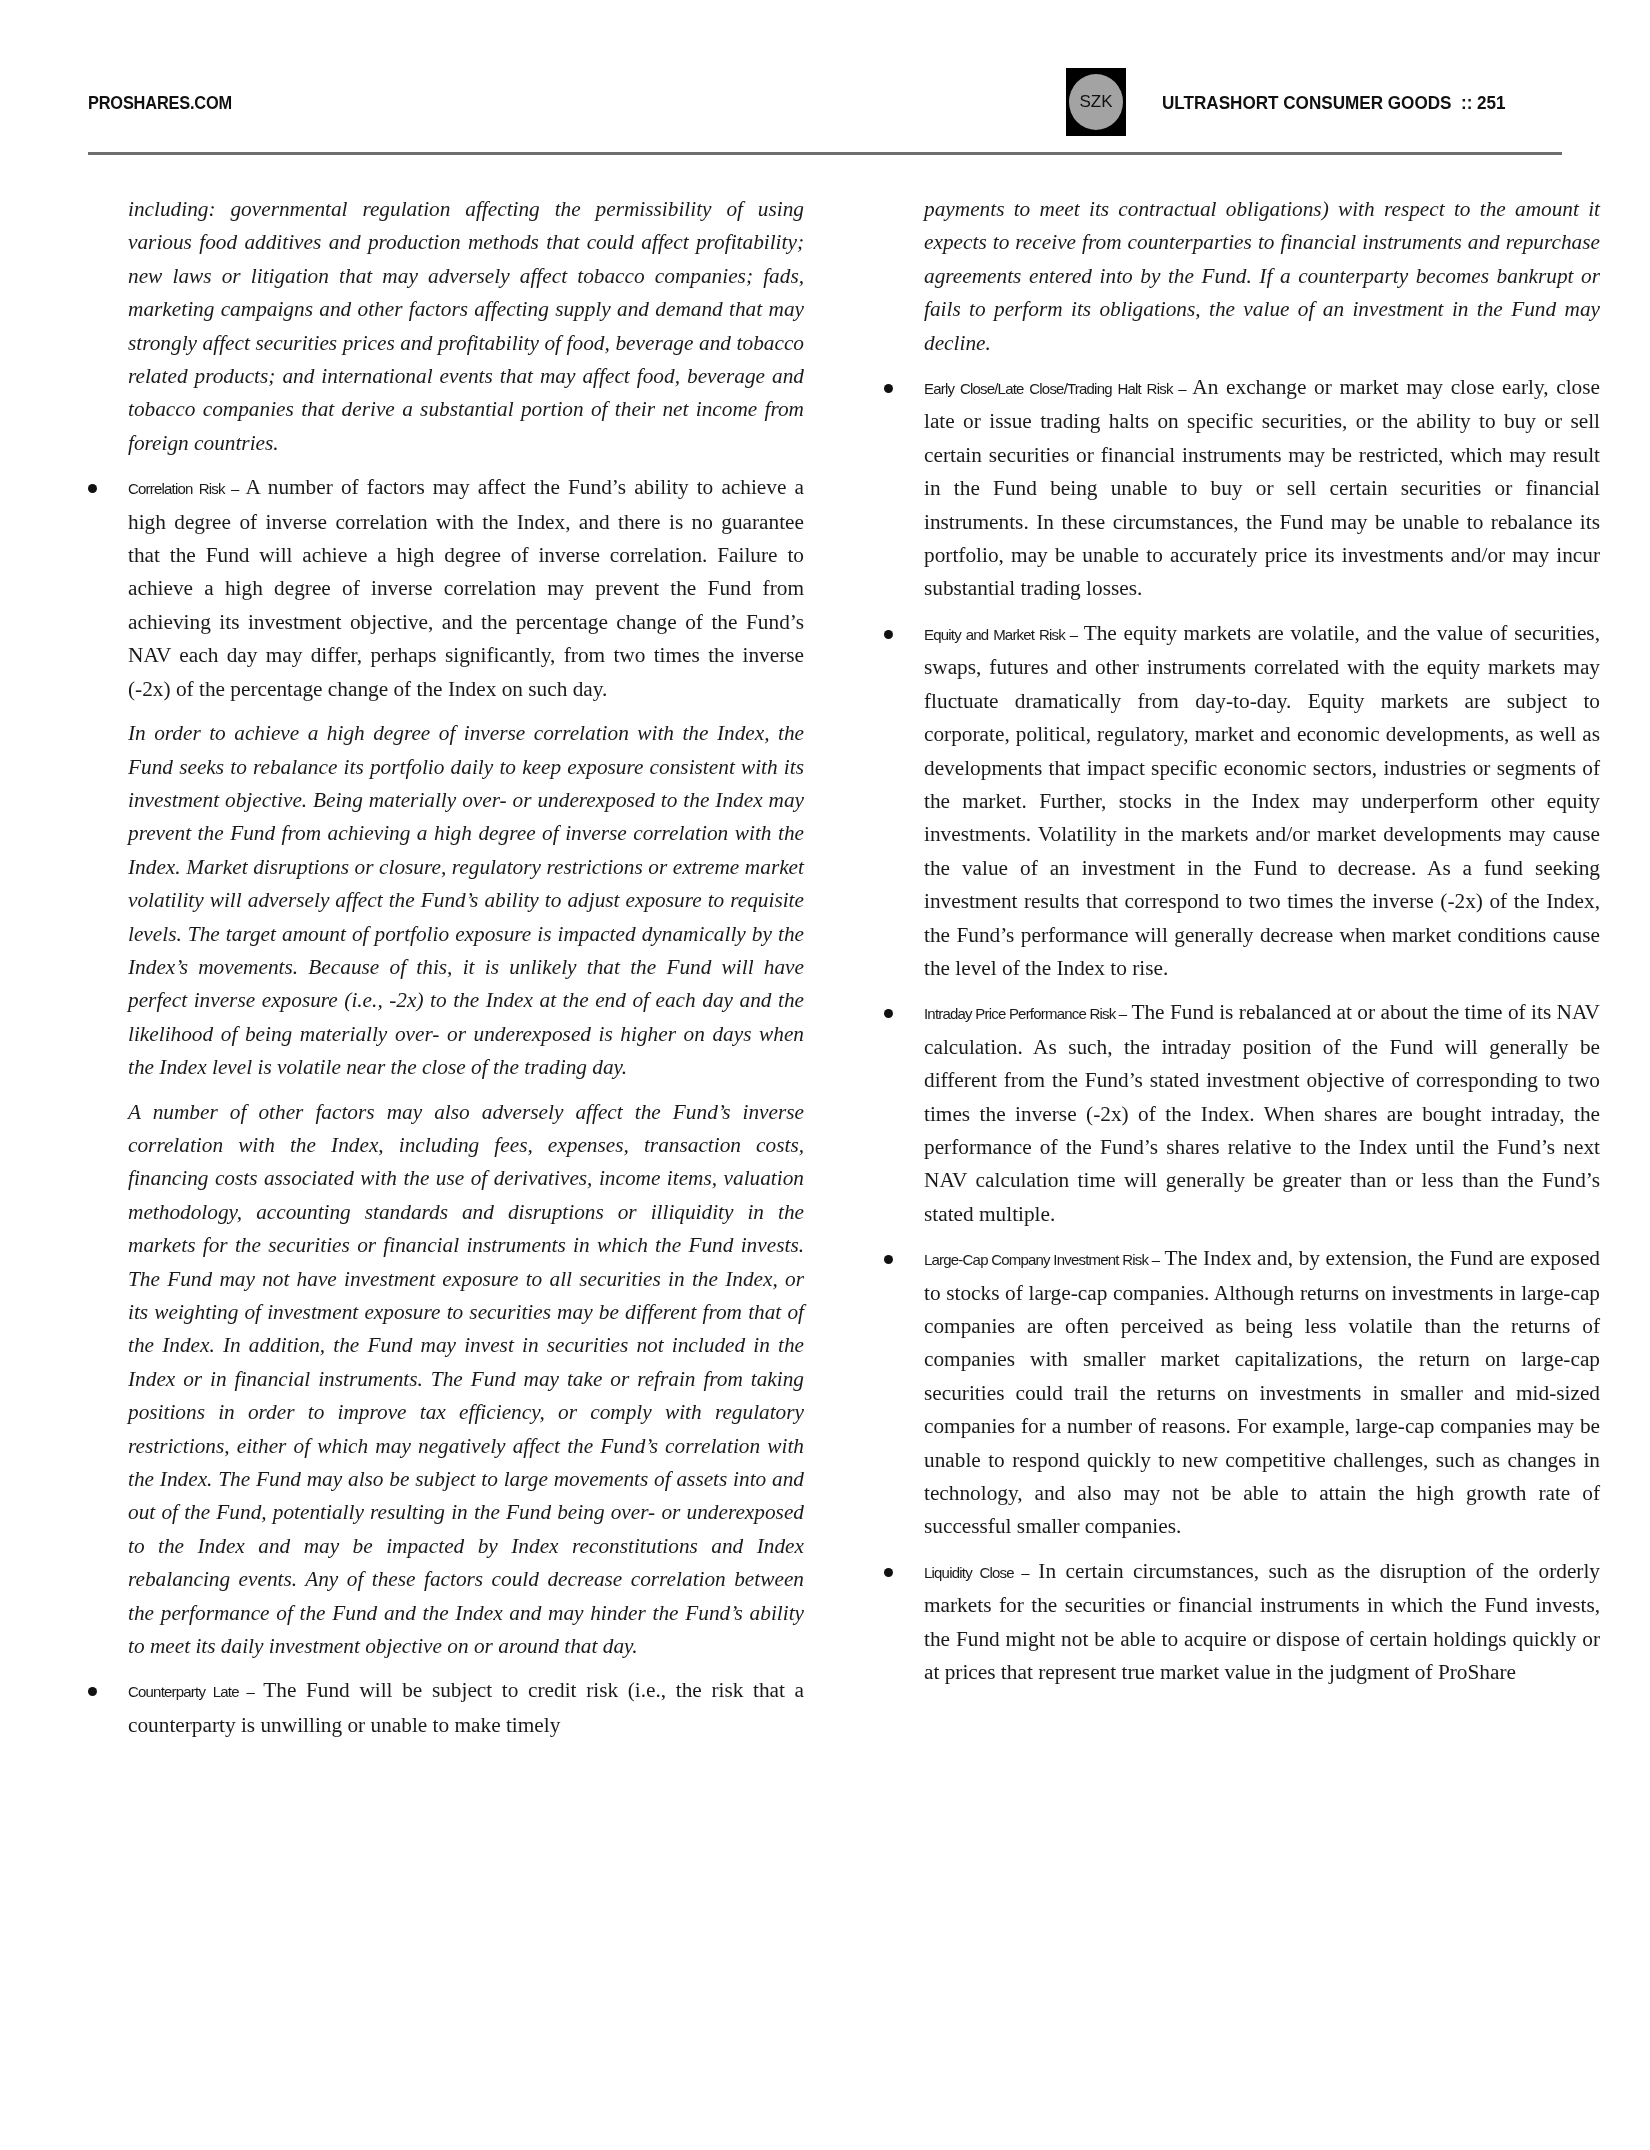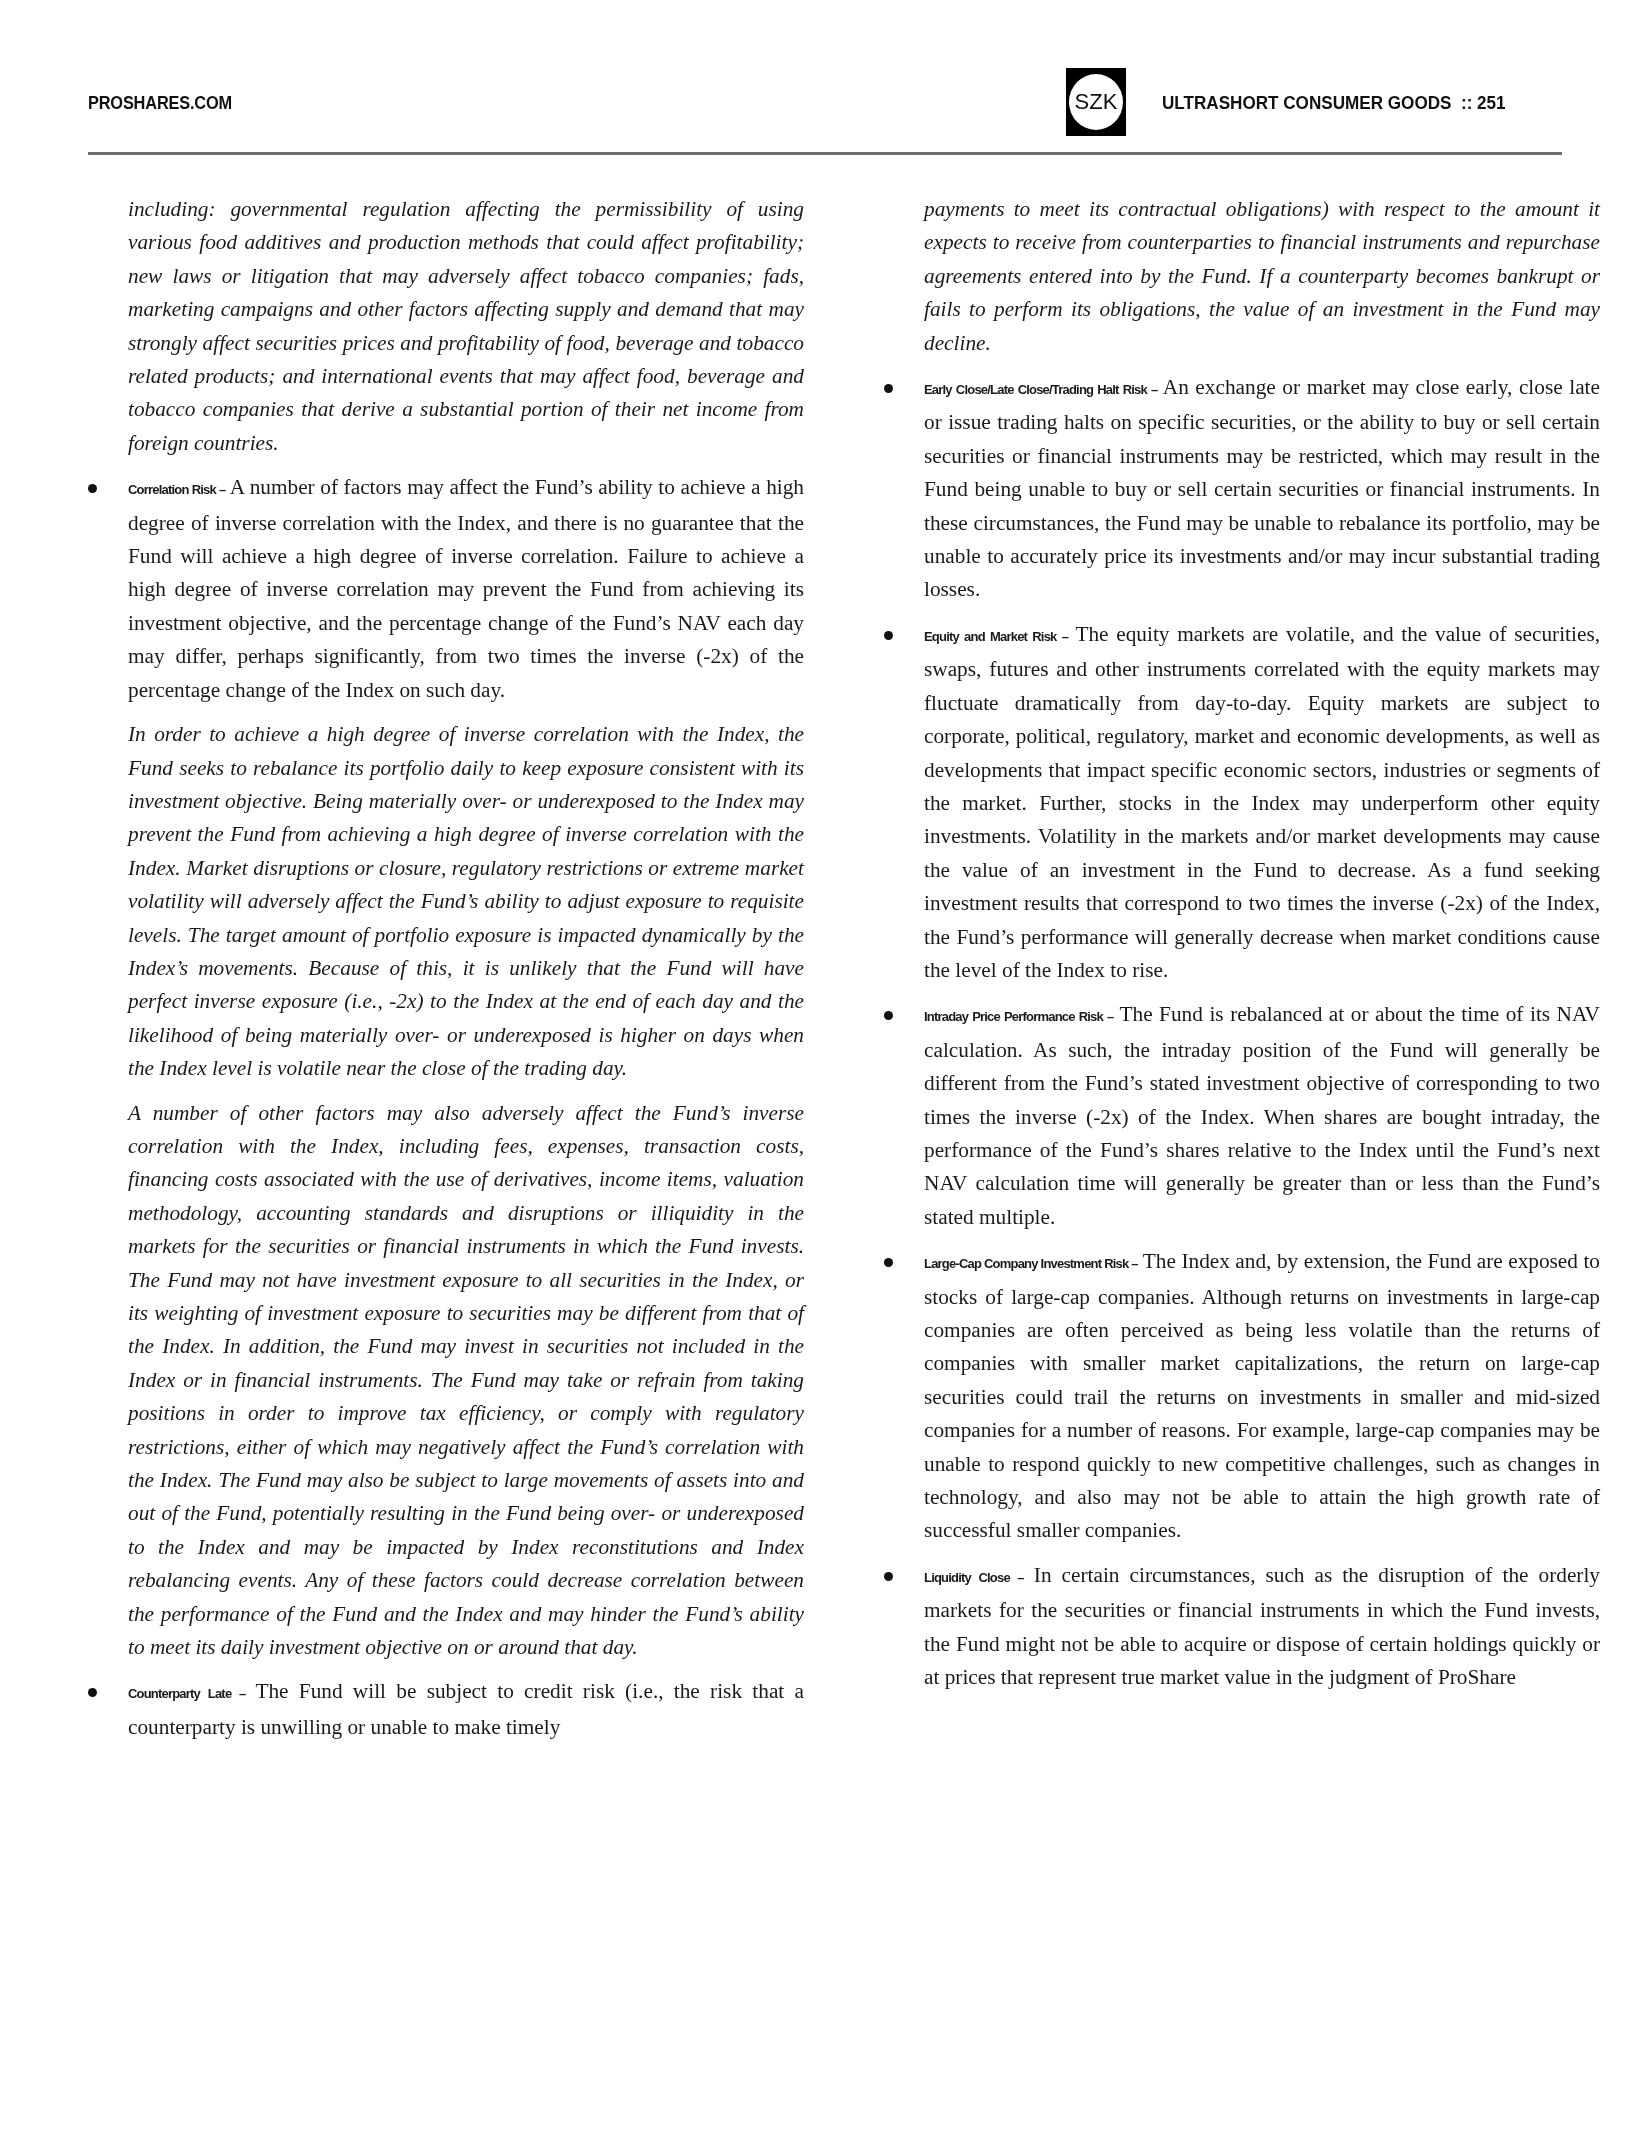--- a/index.html
+++ b/index.html
@@ -15,23 +15,23 @@
     font-family: "Liberation Sans", sans-serif; font-weight: bold;
     font-size: 19px; letter-spacing: -0.2px; color: #111;
     transform: scaleX(0.86); transform-origin: left center;
   }
   .badge-box {
     position: absolute; left: 1066px; top: 68px; width: 60px; height: 68px;
     background: #000;
   }
   .badge-circle {
     position: absolute; left: 3px; top: 6px; width: 54px; height: 56px;
-    border-radius: 50%; background: #ffffff;
+    border-radius: 50%; background: #a3a3a3;
     display: flex; align-items: center; justify-content: center;
-    font-family: "Liberation Sans", sans-serif; font-size: 22px; color: #111;
+    font-family: "Liberation Sans", sans-serif; font-size: 17px; color: #111;
     transform: scaleX(1);
   }
   .title {
     position: absolute; left: 1162px; top: 92px;
     font-family: "Liberation Sans", sans-serif; font-weight: bold;
     font-size: 19px; color: #111; white-space: nowrap;
     transform: scaleX(0.9); transform-origin: left center;
   }
   .rule {
     position: absolute; left: 88px; top: 152px; width: 1474px; height: 3px;
@@ -44,22 +44,22 @@
   }
   .col.left { left: 128px; }
   .col.right { left: 924px; }
   .col p { margin: 0 0 11px 0; font-style: italic; }
   .bullet { position: relative; margin: 0 0 11px 0; }
   .bullet .dot {
     position: absolute; left: -40px; top: 13px; width: 9px; height: 9px;
     background: #111; border-radius: 50%;
   }
   .term {
-    font-family: "Liberation Sans", sans-serif; font-weight: bold;
-    font-size: 13px; letter-spacing: -0.8px;
+    font-family: "Liberation Sans", sans-serif; font-weight: normal;
+    font-size: 15px; letter-spacing: -0.8px;
   }
 </style>
 </head>
 <body>
 
 <div class="header">
   <div class="site">PROSHARES.COM</div>
   <div class="badge-box">
     <div class="badge-circle">SZK</div>
   </div>

